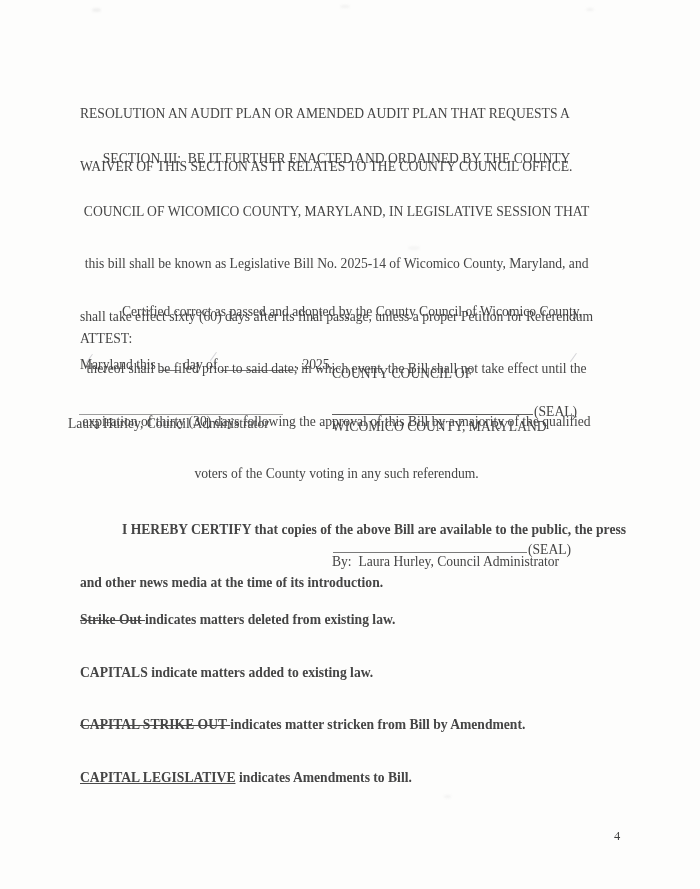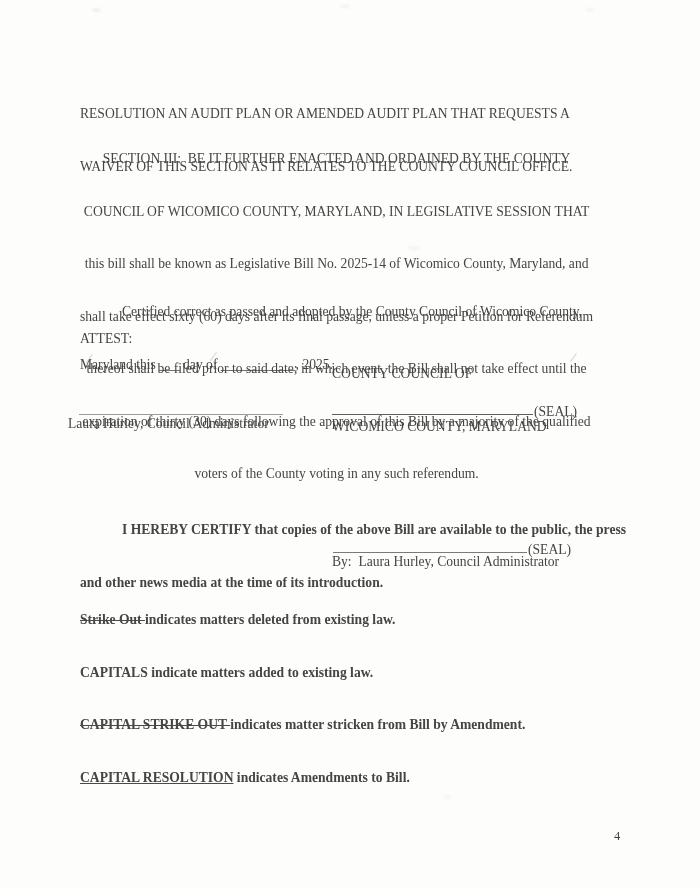--- a/index.html
+++ b/index.html
@@ -90,18 +90,18 @@
   </div>
 
   <div class="sig-line rule-mid" style="left:333px;top:540px;width:194px;"></div>
   <div class="block" style="left:528px;top:541px;">(SEAL)</div>
   <div class="block" style="left:332px;top:553px;">By:  Laura Hurley, Council Administrator</div>
 
   <div class="block" id="legend" style="left:80px;top:576px;font-weight:bold;">
     <div class="line"><span class="struck">Strike Out </span><span>indicates matters deleted from existing law.</span></div>
     <div class="line">CAPITALS indicate matters added to existing law.</div>
     <div class="line"><span class="struck">CAPITAL STRIKE OUT </span><span>indicates matter stricken from Bill by Amendment.</span></div>
-    <div class="line"><span class="underlined">CAPITAL RESOLUTION</span><span> indicates Amendments to Bill.</span></div>
+    <div class="line"><span class="underlined">CAPITAL LEGISLATIVE</span><span> indicates Amendments to Bill.</span></div>
   </div>
 
   <div class="pagenum" style="left:614px;top:828px;">4</div>
 
 </div>
 
 </body></html>

